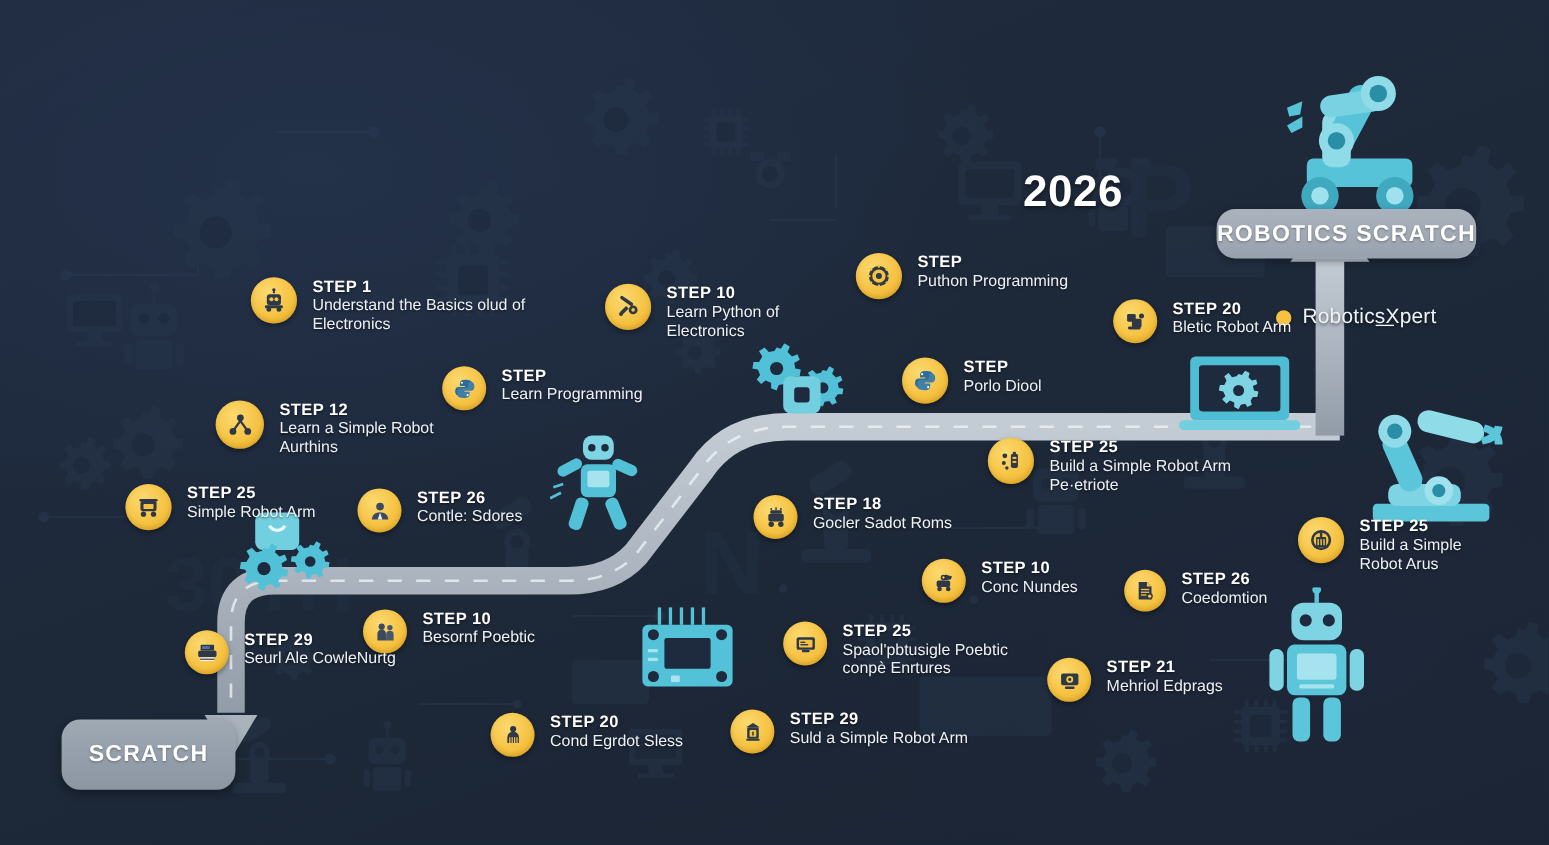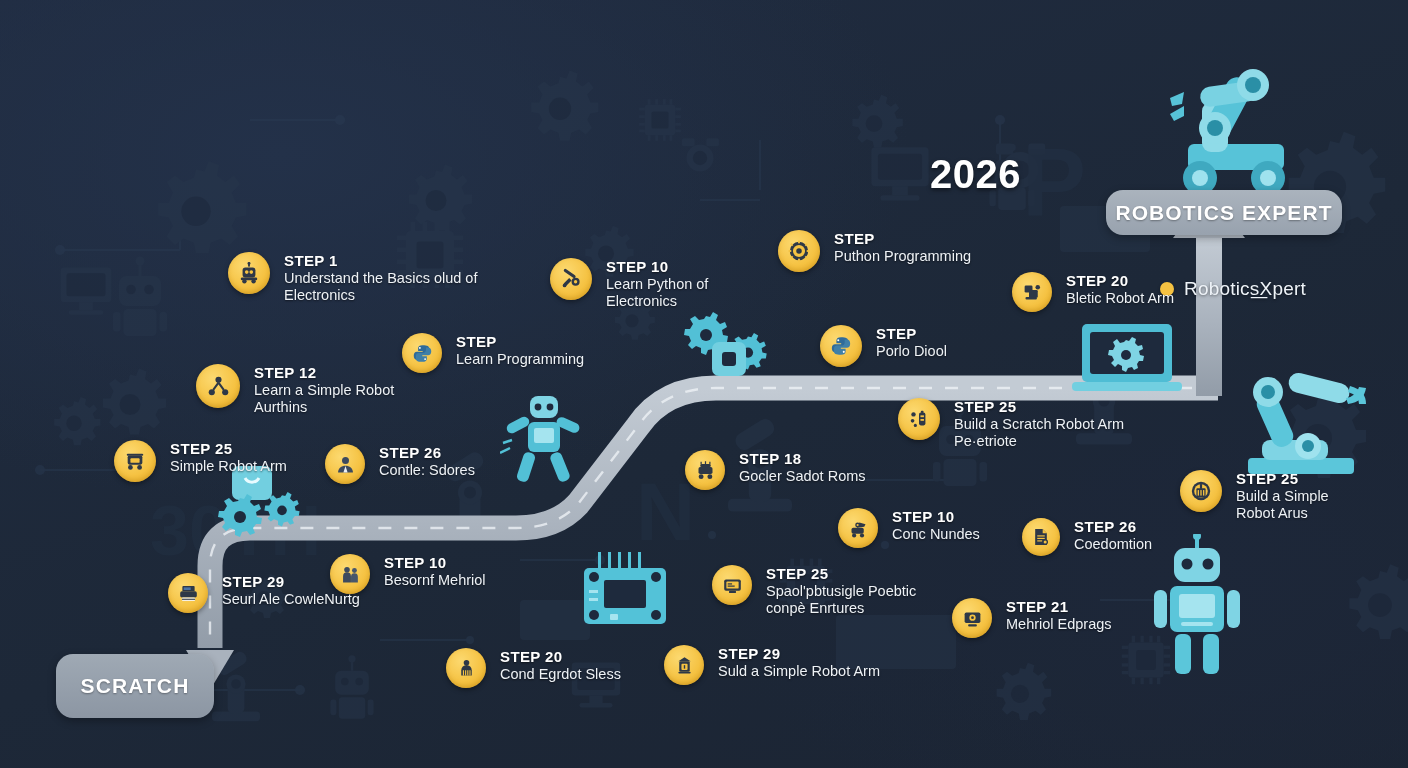--- a/index.html
+++ b/index.html
@@ -427,21 +427,21 @@
                    L-16,-13 L-11,-16 L-7,-12 L-2,-13 Z"></path>
           <circle cx="0" cy="3" r="6" fill="#1e2a3d"></circle>
         </g>
       </g>
     </svg>
   </div>
 
   <div id="title-year">2026</div>
 
   <div class="badge" id="badge-scratch">SCRATCH</div>
-  <div class="badge" id="badge-expert">ROBOTICS EXPERT</div>
+  <div class="badge" id="badge-expert">ROBOTICS SCRATCH</div>
 
   <div id="legend">
     <span class="dot"></span>
     <span class="lbl">Robotics͟Xpert</span>
   </div>
 
   <div id="steps-root">
       <div class="step" style="left: 228px; top: 252px;">
         <div class="disc d42">
           <svg width="22" height="22" viewBox="0 0 24 24" xmlns="http://www.w3.org/2000/svg">
@@ -569,21 +569,21 @@
        <rect x="14" y="3" width="3" height="2.4" rx="1" fill="#2e3847"></rect>
        <rect x="13.6" y="8" width="3.8" height="2" fill="#f5c242"></rect>
        <rect x="13.6" y="12" width="3.8" height="2" fill="#f5c242"></rect>
        <circle cx="6" cy="7" r="2.4" fill="#2e3847"></circle>
        <circle cx="5" cy="14" r="2" fill="#2e3847"></circle>
        <circle cx="8" cy="19" r="1.7" fill="#2e3847"></circle>
           </svg>
         </div>
         <div class="txt">
           <div class="num">STEP 25</div>
-          <div class="desc">Build a Scratch Robot Arm
+          <div class="desc">Build a Simple Robot Arm
 Pe·etriote</div>
         </div>
       </div>
       <div class="step" style="left: 114px; top: 440px;">
         <div class="disc d42">
           <svg width="22" height="22" viewBox="0 0 24 24" xmlns="http://www.w3.org/2000/svg">
             <rect x="4" y="6" width="16" height="10" rx="2" fill="#2e3847"></rect>
        <rect x="7" y="9" width="10" height="5" rx="1" fill="#f5c242"></rect>
        <rect x="3" y="4" width="18" height="2.4" rx="1.2" fill="#2e3847"></rect>
        <circle cx="7" cy="19" r="2.6" fill="#2e3847"></circle>
@@ -684,21 +684,21 @@
         <div class="disc d40">
           <svg width="21" height="21" viewBox="0 0 24 24" xmlns="http://www.w3.org/2000/svg">
             <circle cx="8" cy="6.5" r="3.2" fill="#3c4a5e"></circle>
        <path d="M3.5,21 v-7 a4.5,4.5 0 0 1 9,0 v7 z" fill="#3c4a5e"></path>
        <circle cx="16.5" cy="7.5" r="2.8" fill="#47566b"></circle>
        <path d="M12.6,21 v-6.4 a3.9,3.9 0 0 1 7.8,0 v6.4 z" fill="#47566b"></path>
           </svg>
         </div>
         <div class="txt">
           <div class="num">STEP 10</div>
-          <div class="desc">Besornf Mehriol</div>
+          <div class="desc">Besornf Poebtic</div>
         </div>
       </div>
       <div class="step" style="left: 712px; top: 565px;">
         <div class="disc d40">
           <svg width="21" height="21" viewBox="0 0 24 24" xmlns="http://www.w3.org/2000/svg">
             <rect x="2.5" y="5" width="19" height="13" rx="2" fill="#2e3847"></rect>
        <rect x="5" y="7.5" width="14" height="8" rx="1" fill="#f5c242"></rect>
        <g fill="#2e3847">
               <rect x="6.5" y="9.5" width="5" height="1.4"></rect>
          <rect x="6.5" y="12" width="8" height="1.4"></rect>

